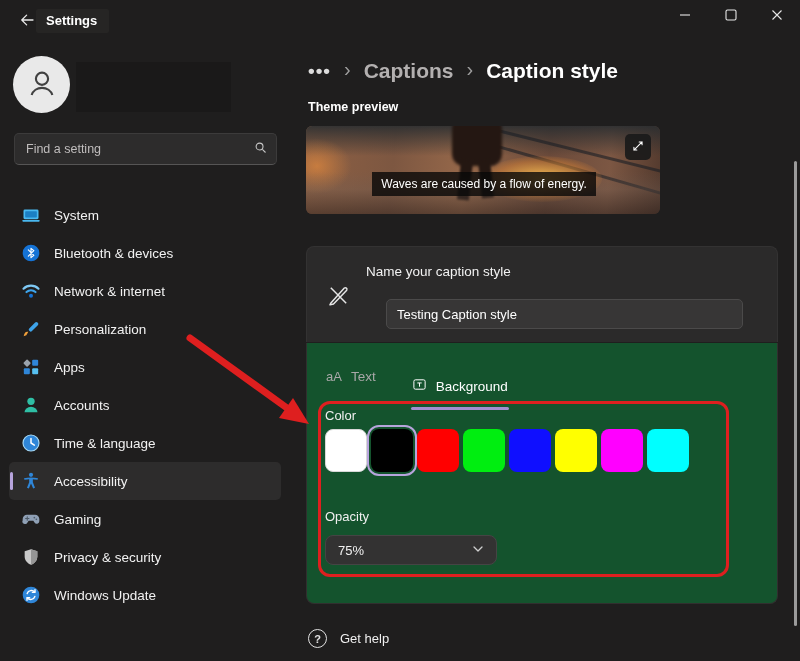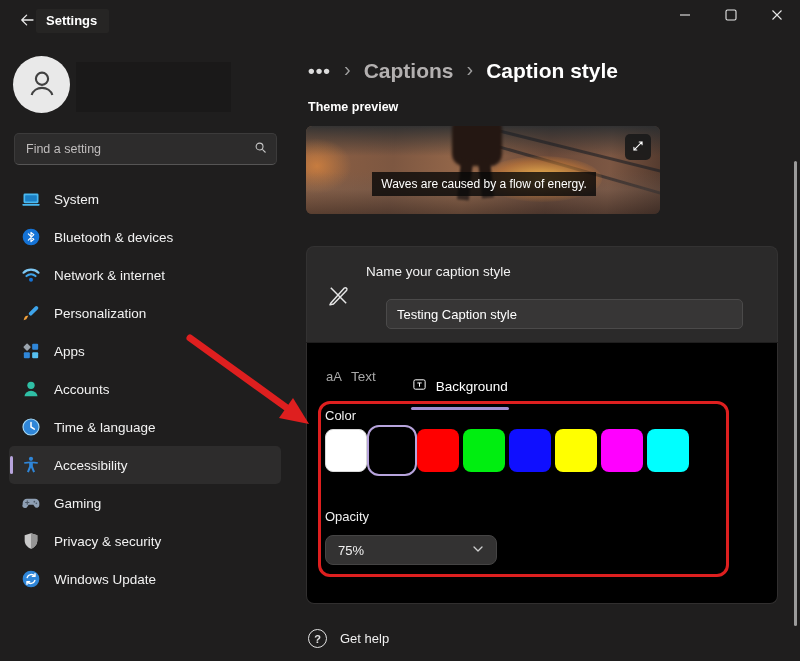--- a/index.html
+++ b/index.html
@@ -22,21 +22,21 @@
   
   .avatar { position:absolute; left:13px; top:56px; width:57px; height:57px;
     border-radius:50%; background:#e9e9e9; display:flex; align-items:center; justify-content:center; }
   .redacted-name { position:absolute; left:76px; top:62px; width:155px; height:50px; background:#1a1919; }
   .search-box { position:absolute; left:14px; top:133px; width:263px; height:32px;
     background:#2d2c2c; border:1px solid #3c3b3b; border-bottom:1px solid #565555;
     border-radius:5px; display:flex; align-items:center; padding:0 8px 0 11px; }
   .search-box input { flex:1; background:transparent; border:none; outline:none;
     color:#e6e6e6; font-size:12.5px; font-family:"Liberation Sans", sans-serif; }
   .search-box input::placeholder { color:#c0bdbd; }
-  .nav { position:absolute; left:9px; top:180px; width:272px; }
+  .nav { position:absolute; left:9px; top:196px; width:272px; }
   .nav-item { height:38px; display:flex; align-items:center; gap:13px;
     padding-left:12px; border-radius:5px; position:relative; }
   .nav-item.selected { background:#2d2c2c; }
   .nav-icon { width:20px; height:20px; display:flex; align-items:center; justify-content:center; }
   .nav-label { font-size:13.5px; color:#f2f2f2; white-space:nowrap; }
   .nav-pill { position:absolute; left:1px; top:10px; width:3px; height:18px; border-radius:2px; }
   
   .breadcrumb { position:absolute; left:308px; top:54px; height:34px;
     display:flex; align-items:center; gap:13px; }
   .crumb-root { font-size:19px; font-weight:700; color:#dcdcdc; letter-spacing:1px; }
@@ -75,21 +75,21 @@
   .name-card { position:absolute; left:306px; top:246px; width:472px; height:96px;
     background:#2b2a2a; border-radius:8px 8px 0 0; border:1px solid #333232; border-bottom:none; }
   .pencil-icon { position:absolute; left:19px; top:36px; }
   .name-label { position:absolute; left:59px; top:17px; font-size:13.5px; color:#f2f2f2; }
   .name-input { position:absolute; left:79px; top:52px; width:357px; height:30px;
     background:#373636; border:1px solid #4b4a4a; border-radius:5px;
     color:#ffffff; font-size:13px; padding:0 10px; outline:none;
     font-family:"Liberation Sans", sans-serif; }
   
   .tabs-card { position:absolute; left:306px; top:343px; width:472px; height:261px;
-    background:#000000; border-radius:0 0 8px 8px; border:1px solid #312f2f; border-top:none;text-align:center; }
+    background:#14532d; border-radius:0 0 8px 8px; border:1px solid #312f2f; border-top:none;text-align:center; }
   .tabs { position:absolute; left:18px; top:8px; display:flex; gap:34px; }
   .tab { position:relative; display:flex; align-items:center; gap:9px;
     padding:6px 1px 15px 1px; font-size:13.5px; color:#a8a8a8; }
   .tab.selected { color:#ffffff; font-weight:400;margin-top:20px; }
   .tab-underline { position:absolute; left:0; right:0; bottom:0; height:3px; border-radius:2px; }
   .aA-glyph { font-size:13px; color:#a8a8a8; letter-spacing:0; }
   .panel-label { font-size:13px; color:#f0f0f0; }
   .color-label { position:absolute; left:18px; top:65px; }
   .swatches { position:absolute; left:18px; top:86px; display:flex; gap:4px; }
   .swatch { width:42px; height:43px; border-radius:8px; }

